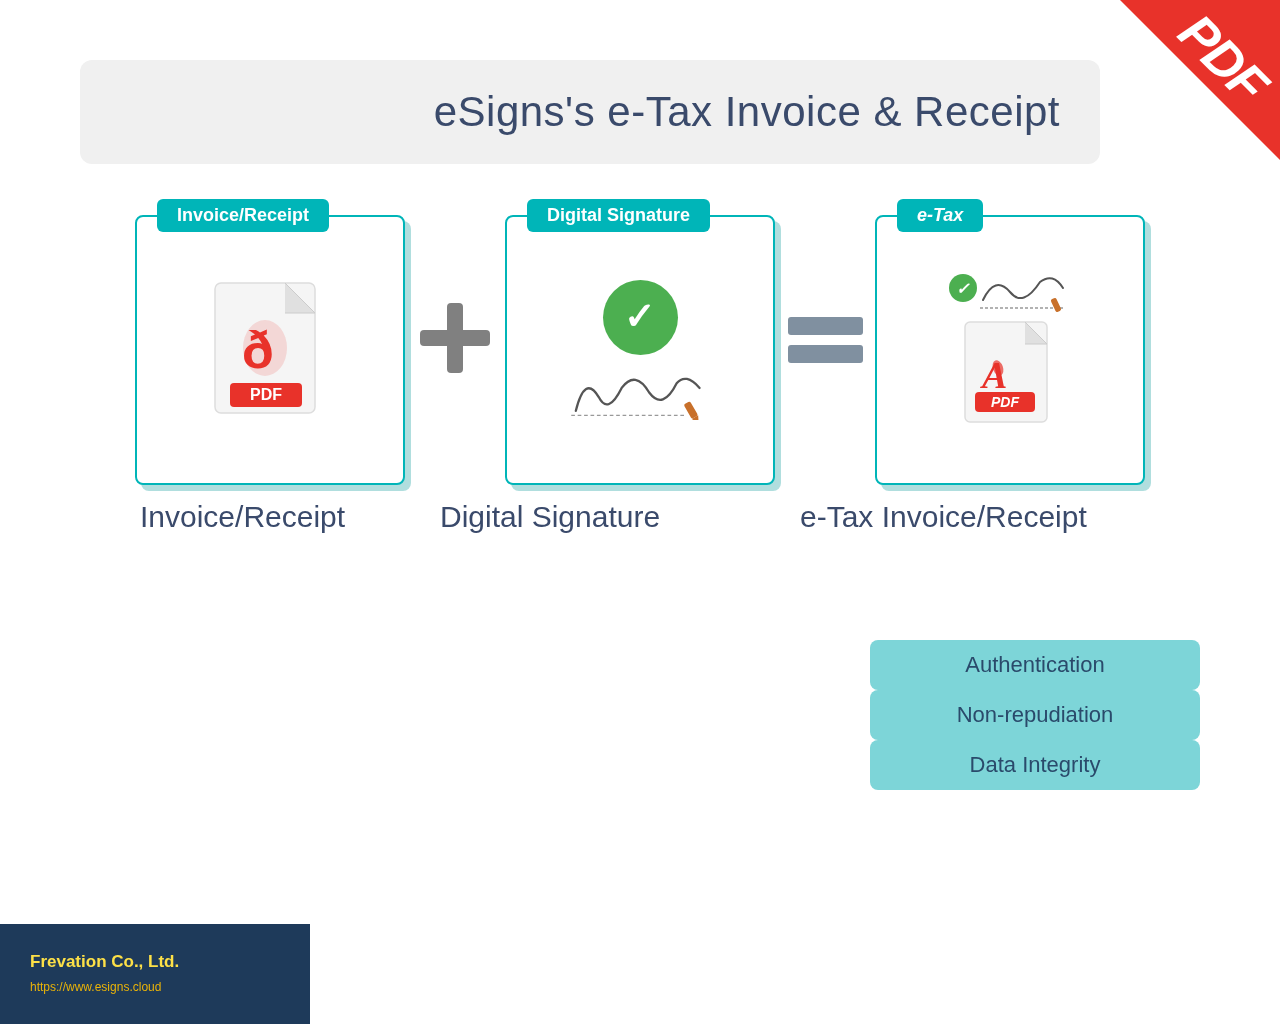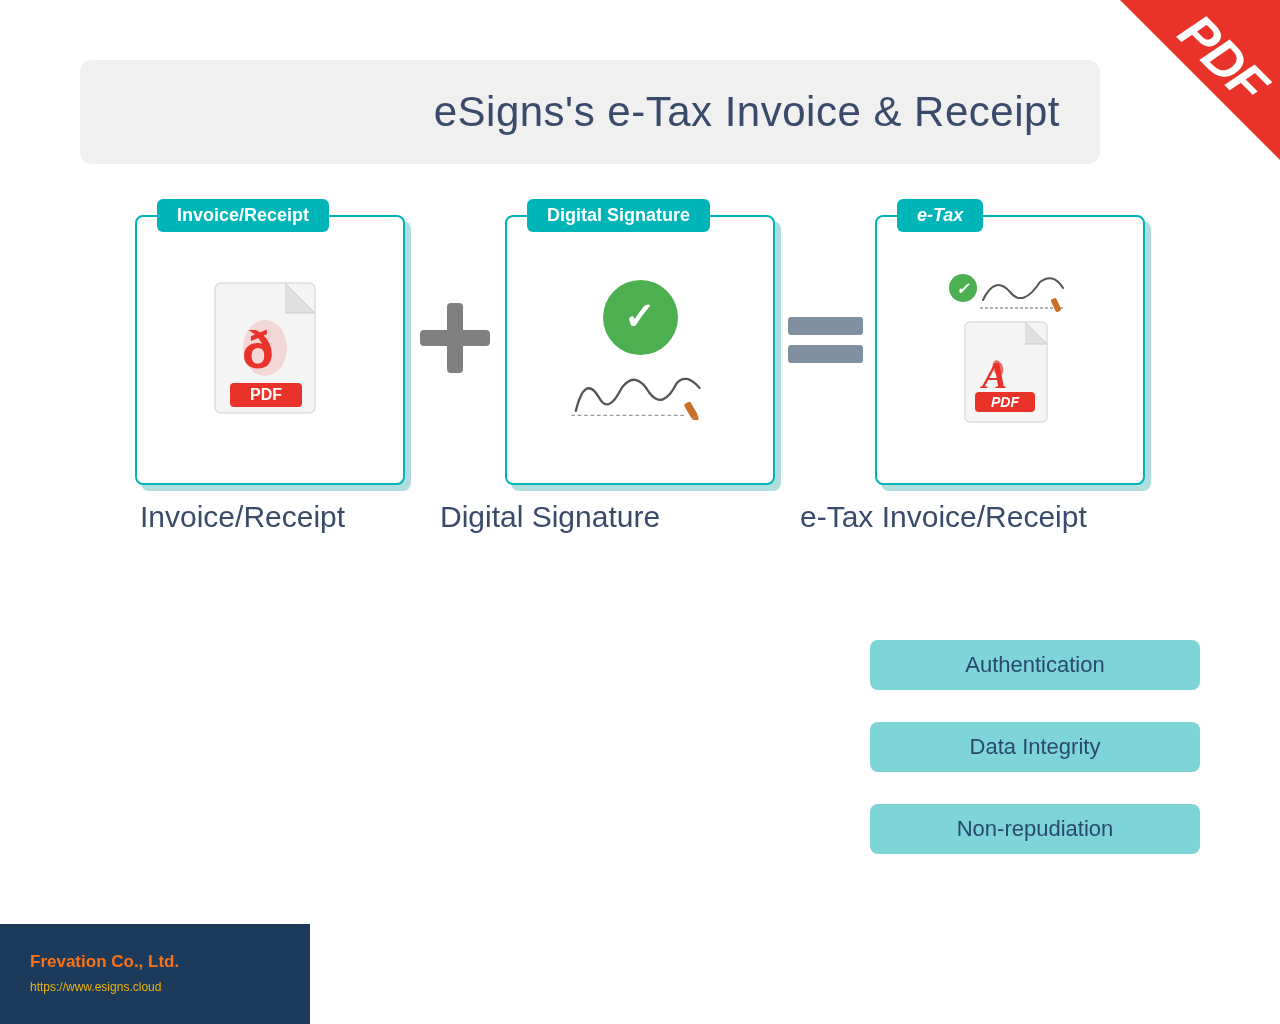--- a/index.html
+++ b/index.html
@@ -151,21 +151,21 @@
     .label-digital { width: 340px; padding-left: 10px; }
     .label-etax { width: 400px; padding-left: 30px; }
 
     
     .features-col {
       position: absolute;
       top: 640px;
       right: 80px;
       display: flex;
       flex-direction: column;
-      gap: 32px;
+      gap: 0;
     }
     .feature-badge {
       background: #7dd5d8;
       color: #2a4a6b;
       font-size: 22px;
       font-weight: 500;
       padding: 12px 30px;
       border-radius: 8px;
       text-align: center;
       min-width: 300px;
@@ -176,21 +176,21 @@
     
     .footer {
       position: absolute;
       bottom: 0;
       left: 0;
       width: 310px;
       background: #1e3a5a;
       padding: 28px 30px 30px 30px;
     }
     .footer-company {
-      color: #f97316;
+      color: #fde047;
       font-size: 17px;
       font-weight: 600;
       margin-bottom: 8px;
     }
     .footer-url {
       color: #eab308;
       font-size: 12px;
     }
 
     
@@ -338,20 +338,20 @@
   <div class="label-item label-digital">
     <span class="label-text">Digital Signature</span>
   </div>
   <div class="label-item label-etax">
     <span class="label-text">e-Tax Invoice/Receipt</span>
   </div>
 </div>
 
 <div class="features-col">
   <div class="feature-badge">Authentication</div>
+  <div class="feature-badge">Non-repudiation</div>
   <div class="feature-badge">Data Integrity</div>
-  <div class="feature-badge">Non-repudiation</div>
 </div>
 
 <div class="footer">
   <div class="footer-company">Frevation Co., Ltd.</div>
   <div class="footer-url">https://www.esigns.cloud</div>
 </div>
 
 </body></html>

